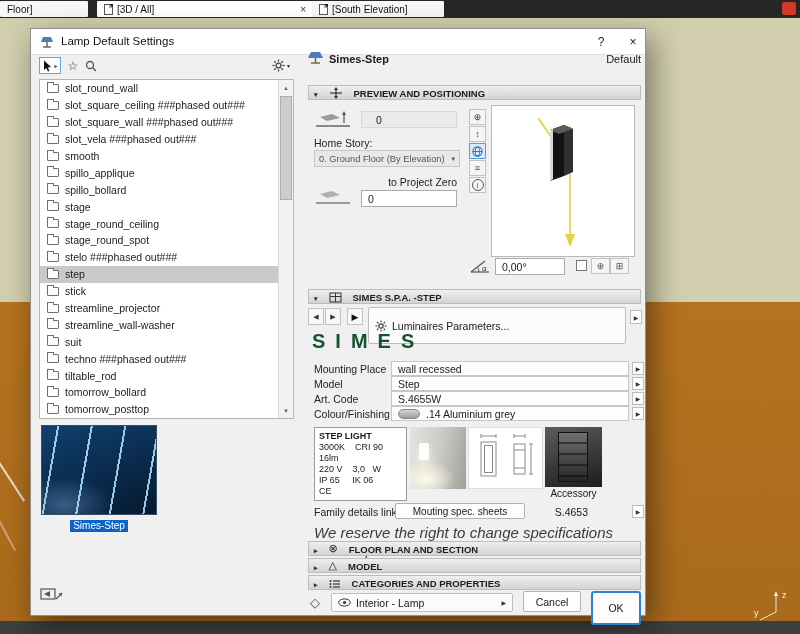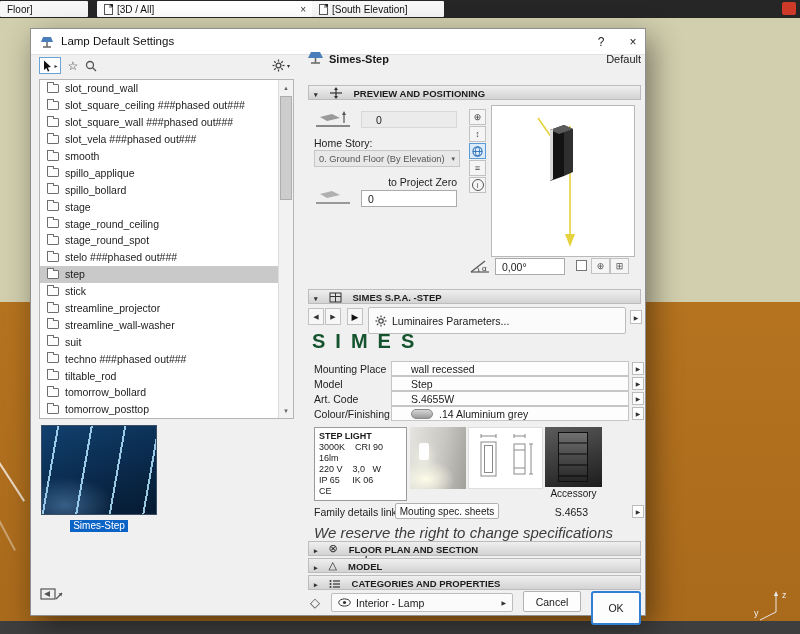--- a/index.html
+++ b/index.html
@@ -53,21 +53,21 @@
   .secarrow{font-size:7px;color:#333}
   .label{font-size:10.5px;color:#222}
   .fieldro{background:#ebebeb;border:1px solid #d8d8d8;font-size:10.5px;display:flex;align-items:center;padding-left:14px}
   .fieldw{background:#fff;border:1px solid #ababab;font-size:10.5px;display:flex;align-items:center;padding-left:6px}
   .selectbox{background:#e8e8e8;border:1px solid #c6c6c6;color:#555;font-size:9.3px;display:flex;align-items:center;padding:0 4px;justify-content:space-between}
   .dropdown{background:#fbfbfb;border:1px solid #bdbdbd;border-radius:2px;font-size:10.5px;display:flex;align-items:center;gap:5px;padding:0 6px}
   .arrbtn{width:12px;height:13px;border:1px solid #bdbdbd;background:#fff;font-size:6px;display:flex;align-items:center;justify-content:center;color:#333}
   .stripbtn{left:438px;width:17px;height:16px;border:1px solid #c2c2c2;background:#f5f5f5;display:flex;align-items:center;justify-content:center;font-size:9px;color:#444}
   .stripbtn.sel{border:1px solid #5b9bd5;background:#dcebfa}
   .navbtn{width:16px;height:17px;border:1px solid #c2c2c2;background:#f7f7f7;display:flex;align-items:center;justify-content:center;font-size:7px;color:#333}
-  .formrow-ctl{left:360px;width:238px;height:15px;background:#fdfdfd;border:1px solid #c6c6c6;font-size:10.5px;display:flex;align-items:center;gap:6px;padding-left:19px}
+  .formrow-ctl{left:360px;width:238px;height:15px;background:#fdfdfd;border:1px solid #c6c6c6;font-size:10.5px;display:flex;align-items:center;gap:6px;padding-left:6px}
   .swatch{width:22px;height:10px;border:1px solid #8a8a8a;border-radius:5px;background:linear-gradient(#d6d6d6,#9c9c9c);flex:0 0 auto}
   #specbox{left:283px;top:398px;width:93px;height:74px;background:#fff;border:1px solid #9a9a9a;padding:3px 4px;font-size:9px;line-height:11px}
   #specbox div{white-space:pre}
   #photo1{left:379px;top:398px;width:56px;height:62px;background:
     radial-gradient(40px 26px at 16px 52px, rgba(255,255,235,.95), rgba(255,255,235,0) 72%),
     linear-gradient(100deg,#e5e4e0 0%,#c9c7c2 55%,#a19f9a 100%)}
   #photo1-fixture{position:absolute;left:9px;top:16px;width:10px;height:17px;background:#fefefe;border-radius:2px;box-shadow:0 6px 12px rgba(255,255,240,.9)}
   #drawing{left:437px;top:398px;width:75px;height:62px;background:#fff;border:1px solid #ddd}
   #darkphoto{left:514px;top:398px;width:57px;height:60px;background:linear-gradient(160deg,#5c5c5c,#1c1c1c)}
   #darkphoto-front{position:absolute;left:13px;top:5px;width:30px;height:50px;border:1px solid #101010;background:
@@ -366,21 +366,21 @@
 
     <div class="ab navbtn" style="left:277px;top:279px">
         <span>◀</span>
       </div>
     <div class="ab navbtn" style="left:294px;top:279px">
         <span>▶</span>
       </div>
     <div class="ab navbtn" style="left:316px;top:279px;font-size:9px;color:#111">
         <span>▶</span>
       </div>
-    <div class="ab dropdown" style="left:337px;top:278px;width:258px;height:27px">
+    <div class="ab dropdown" style="left:337px;top:278px;width:258px;height:37px">
       <svg width="12" height="12">
         <circle cx="6" cy="6" r="2.2" fill="none" stroke="#444" stroke-width="1.2"></circle>
         <g stroke="#444" stroke-width="1.2">
           <line x1="6" y1="0.5" x2="6" y2="2.3"></line>
             <line x1="6" y1="9.7" x2="6" y2="11.5"></line>
           <line x1="0.5" y1="6" x2="2.3" y2="6"></line>
             <line x1="9.7" y1="6" x2="11.5" y2="6"></line>
           <line x1="2" y1="2" x2="3.3" y2="3.3"></line>
             <line x1="8.7" y1="8.7" x2="10" y2="10"></line>
           <line x1="2" y1="10" x2="3.3" y2="8.7"></line>
@@ -458,21 +458,21 @@
             <line x1="60" y1="46" x2="64" y2="46"></line>
         </g>
       </svg>
     </div>
     <div class="ab" id="darkphoto">
       <div id="darkphoto-front"></div>
     </div>
     <span class="ab" style="left:514px;top:459px;width:57px;text-align:center;font-size:10px">Accessory</span>
 
     <span class="ab label" style="left:283px;top:477px">Family details link</span>
-    <div class="ab btn" style="left:364px;top:474px;width:104px;height:16px;font-size:10px">Mouting spec. sheets</div>
+    <div class="ab btn" style="left:364px;top:474px;width:130px;height:16px;font-size:10px">Mouting spec. sheets</div>
     <span class="ab" style="left:495px;top:477px;width:62px;text-align:right;font-size:10.5px">S.4653</span>
     <div class="ab arrbtn" style="left:601px;top:476px">
         <span>▶</span>
       </div>
 
     <span class="ab" id="disclaimer" style="left:283px;top:495px;width:330px">We reserve the right to change specifications without prior notice.</span>
 
     <div class="ab secbar" style="top:512px">
       <span class="secarrow">▸</span>
       <span style="font-size:11px;font-weight:normal">⊗</span>

